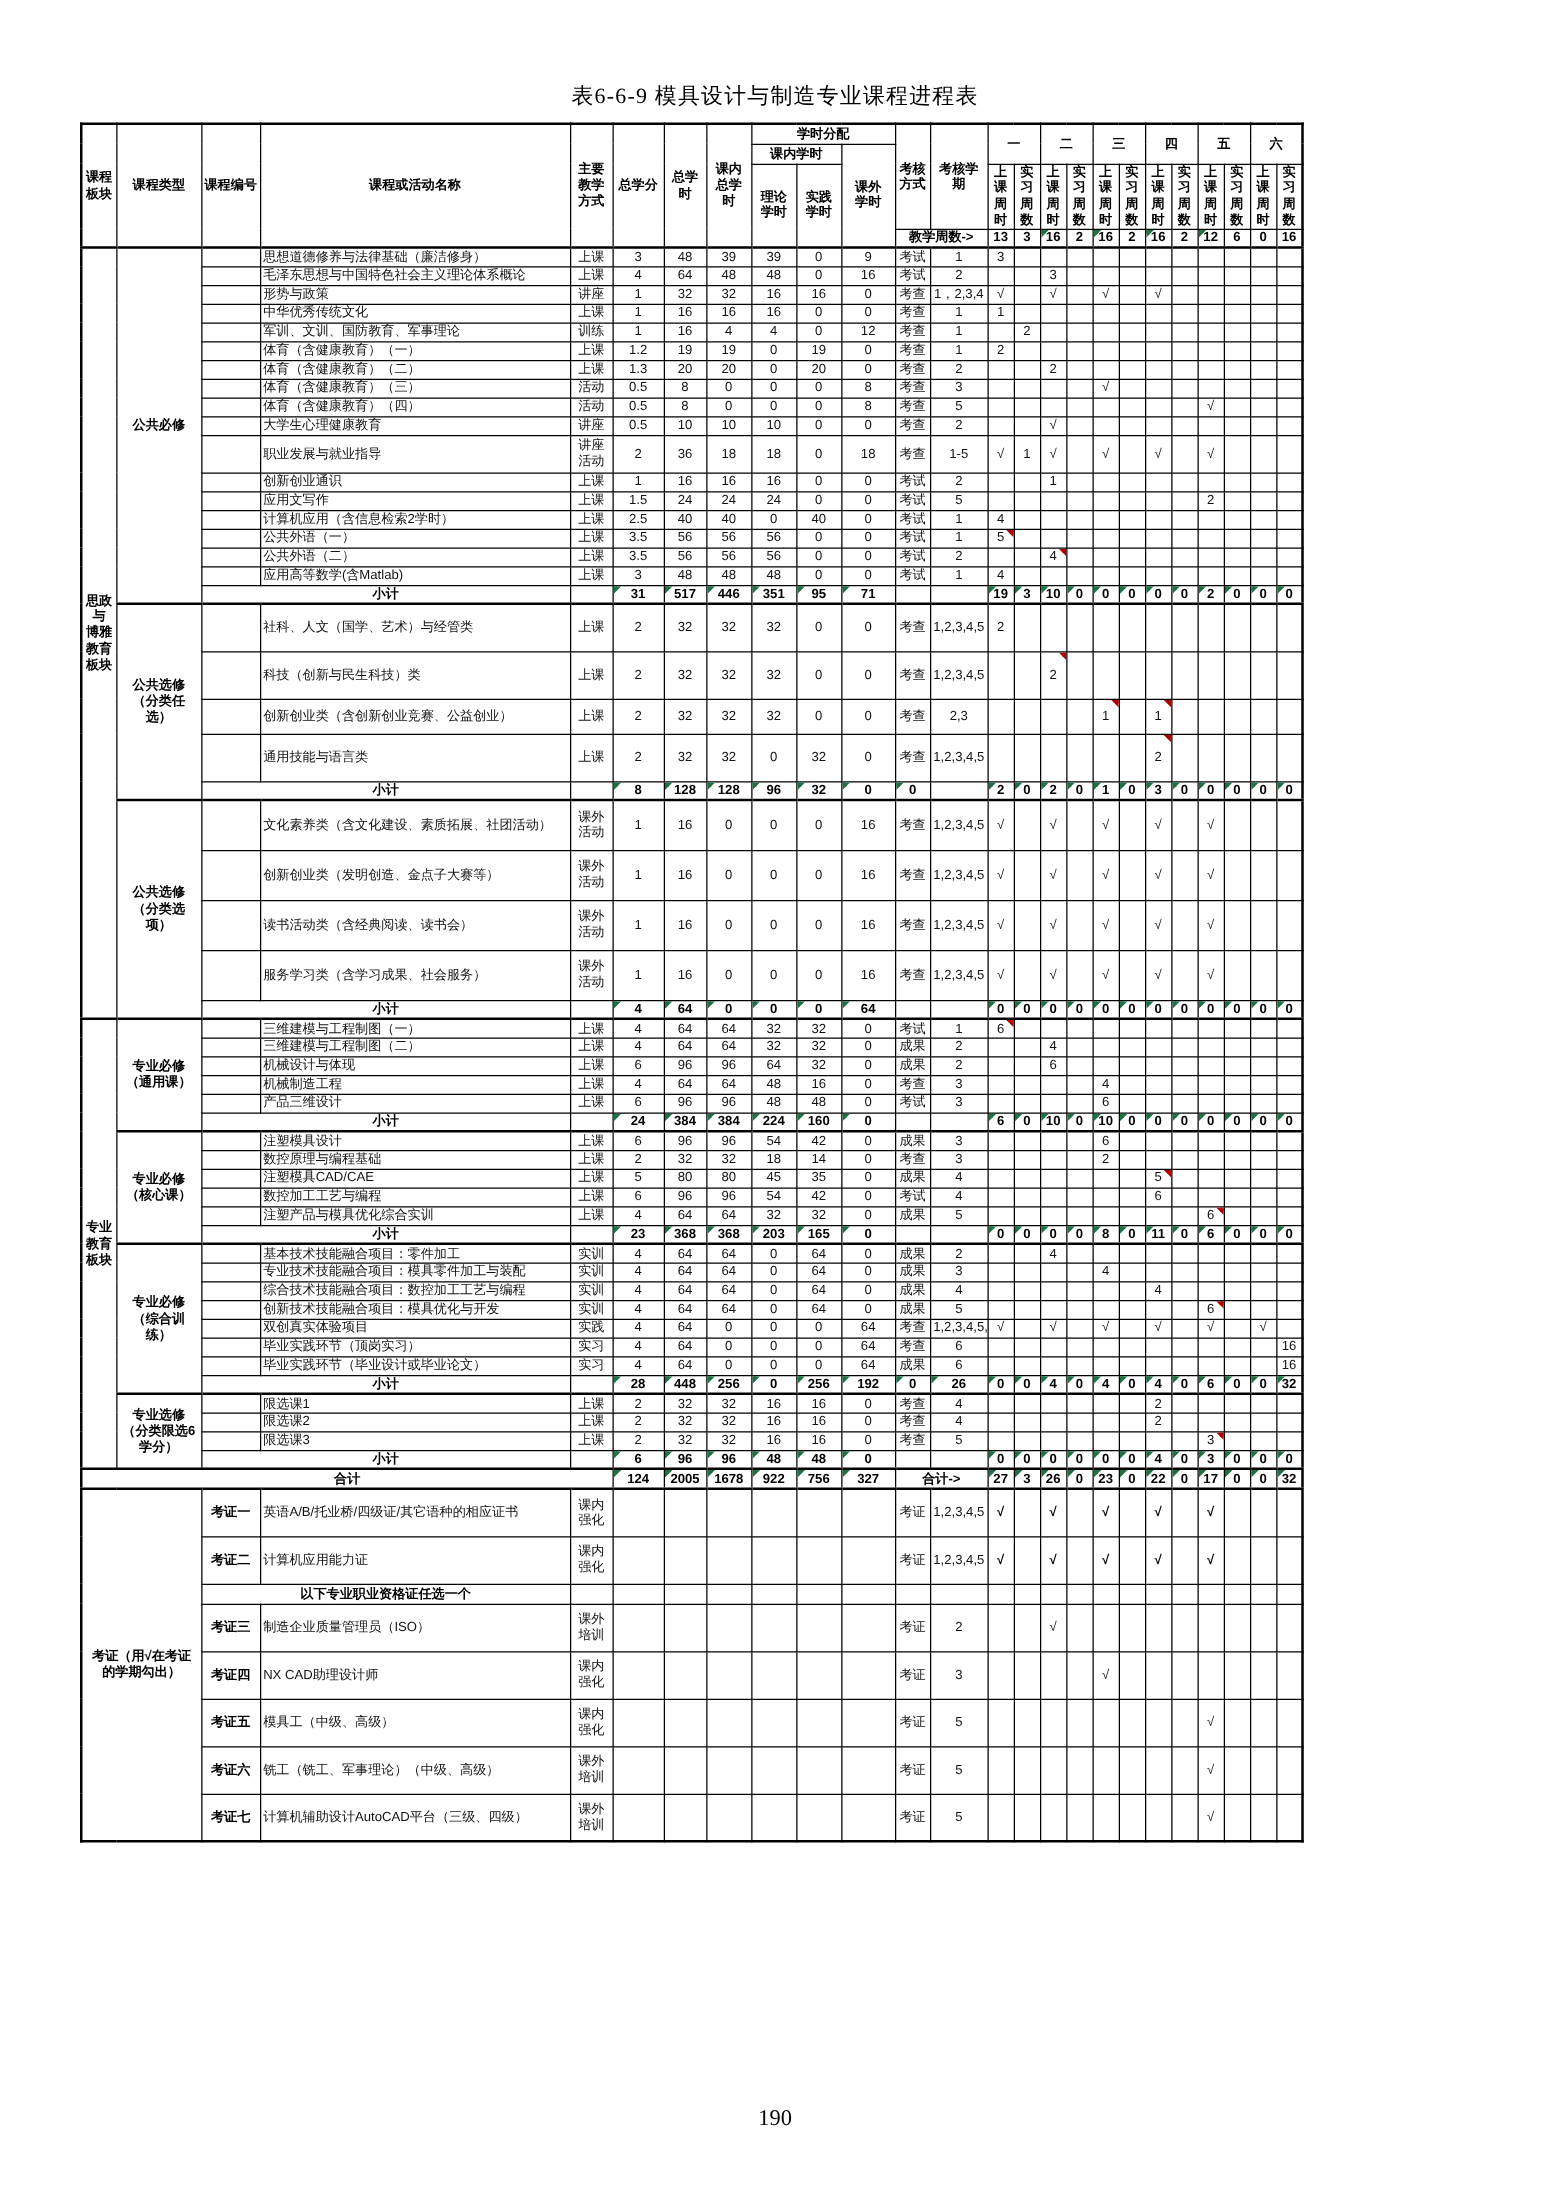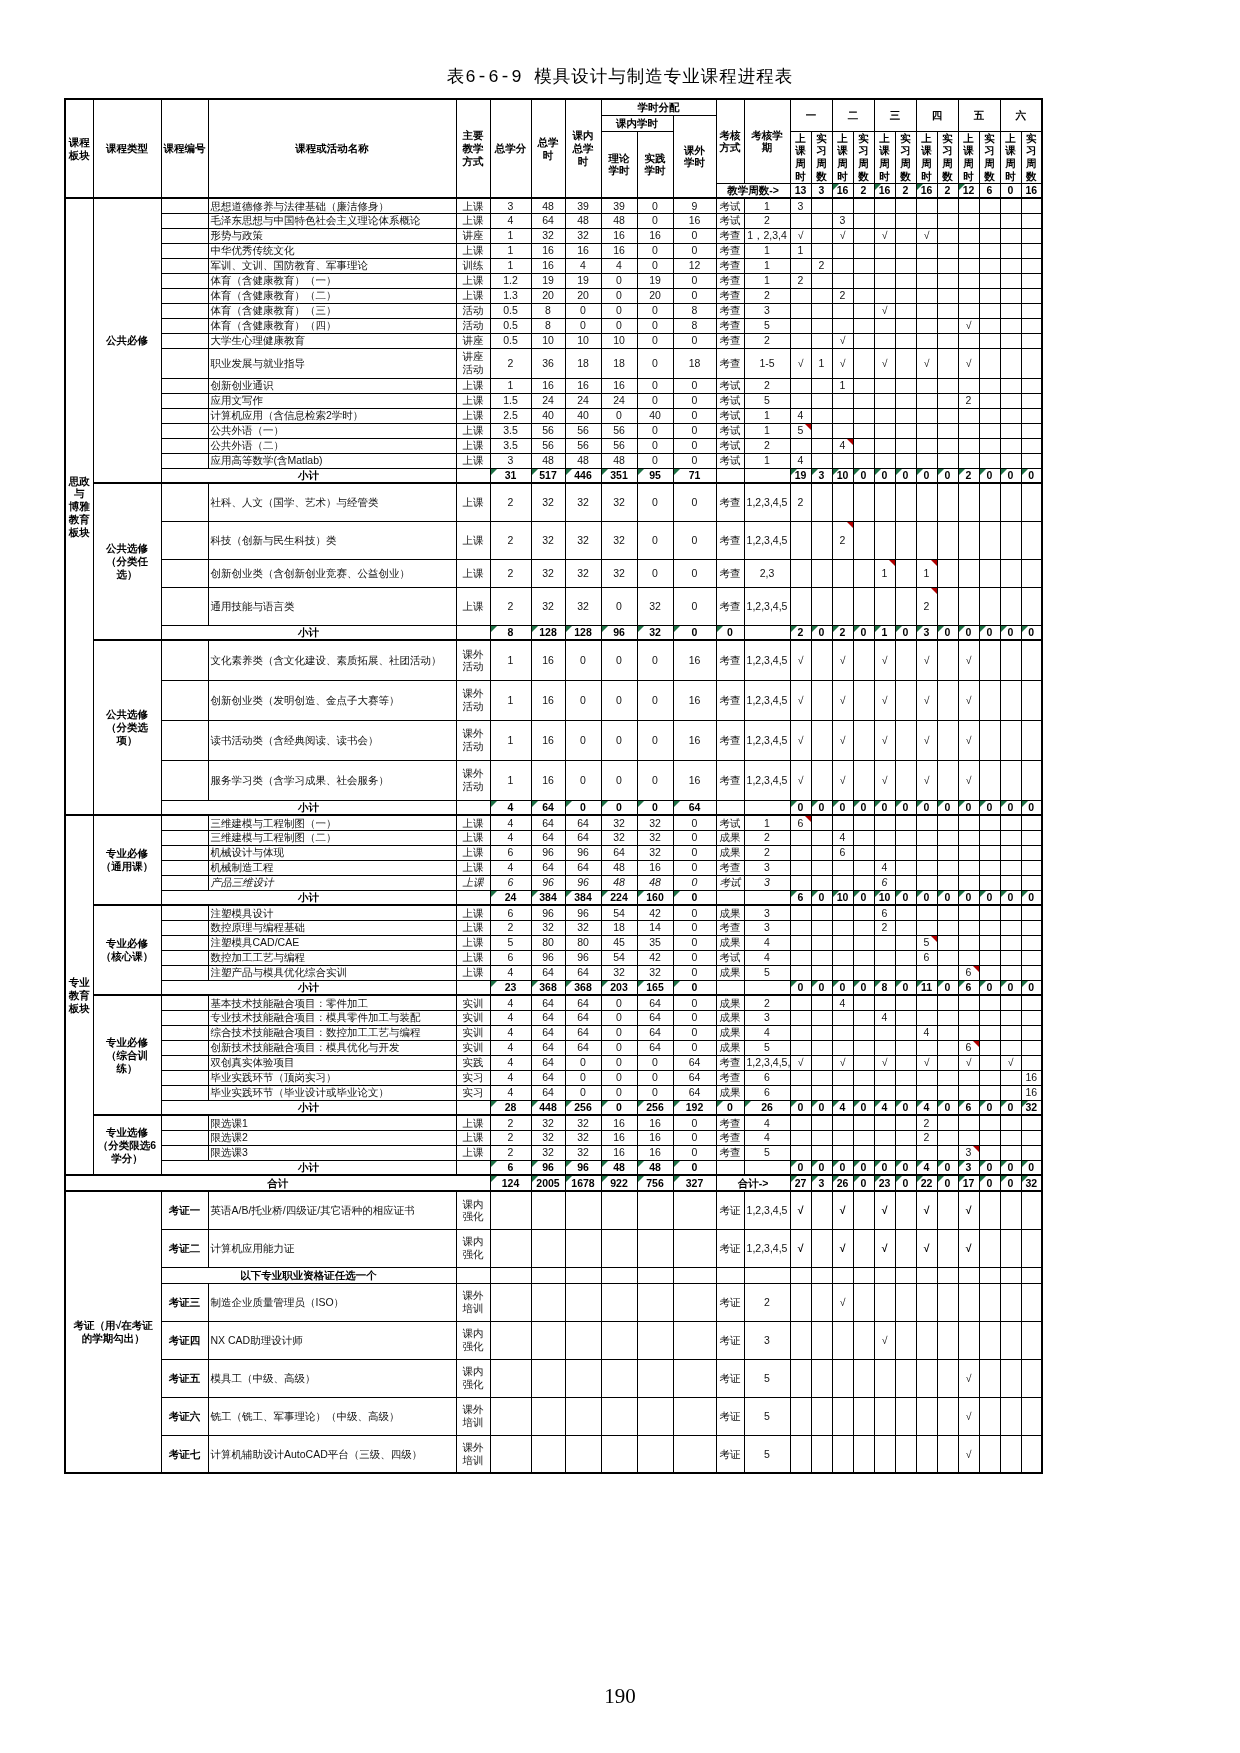--- a/index.html
+++ b/index.html
@@ -1,21 +1,21 @@
 <!DOCTYPE html>
 <html><head>
 <meta charset="utf-8">
 <style>
   html,body{margin:0;padding:0;background:#fff;}
   .page{position:relative;width:1240px;height:1753px;background:#fff;overflow:hidden;
         font-family:"Liberation Sans",sans-serif;color:#000;}
   .title{position:absolute;top:64px;left:0;width:1240px;text-align:center;
-         font-family:Liberation Mono, monospace;font-size:17.5px;letter-spacing:1px;}
+         font-family:Liberation Serif, serif;font-size:17.5px;letter-spacing:1px;}
   .pagenum{position:absolute;top:1684px;left:0;width:1240px;text-align:center;
-           font-family:"Liberation Serif",serif;font-size:21px;}
+           font-family:"Liberation Serif",serif;font-size:18px;}
   table{position:absolute;top:98px;left:64px;border-collapse:collapse;table-layout:fixed;
         width:977px;border:2px solid #000;}
   th,td{border:1px solid #000;padding:0 2px;text-align:center;vertical-align:middle;
         font-size:10.5px;line-height:1.22;color:#111;position:relative;overflow:hidden;
         font-weight:normal;word-break:break-all;}
   th{font-weight:bold;color:#000;}
   td.name{text-align:left;}
   .b{font-weight:bold;color:#000;}
   .pre{white-space:pre-line;}
   .nowrap{white-space:nowrap;}
@@ -949,21 +949,21 @@
           <td></td>
           <td>4</td>
           <td></td>
           <td></td>
           <td></td>
           <td></td>
           <td></td>
           <td></td>
           <td></td>
         </tr>
-        <tr style="height: 15px; font-style: italic;">
+        <tr style="height: 15px;">
           <td></td>
           <td class="name">产品三维设计</td>
           <td class="pre">上课</td>
           <td>6</td>
           <td>96</td>
           <td>96</td>
           <td>48</td>
           <td>48</td>
           <td>0</td>
           <td>考试</td>

